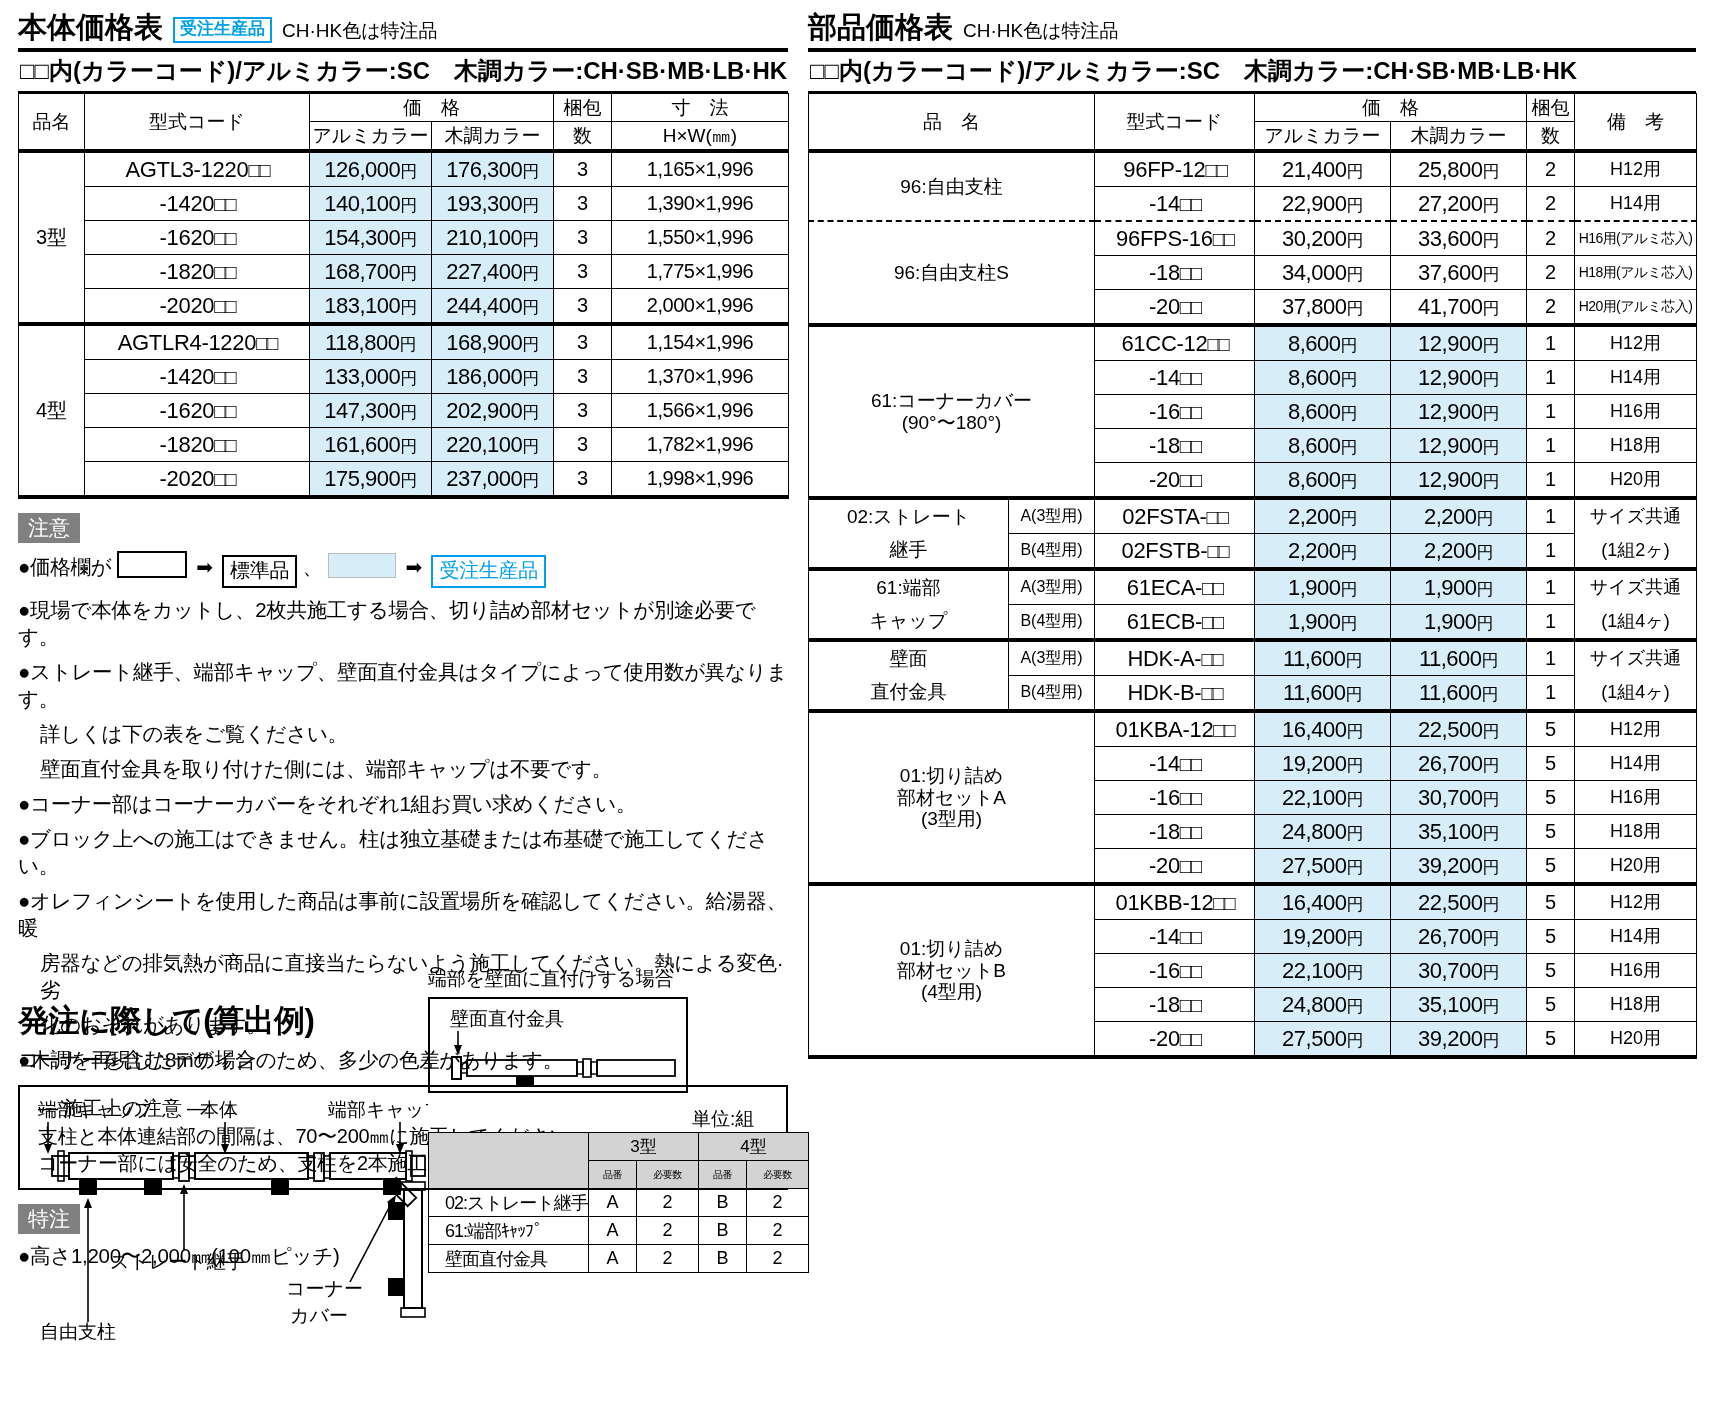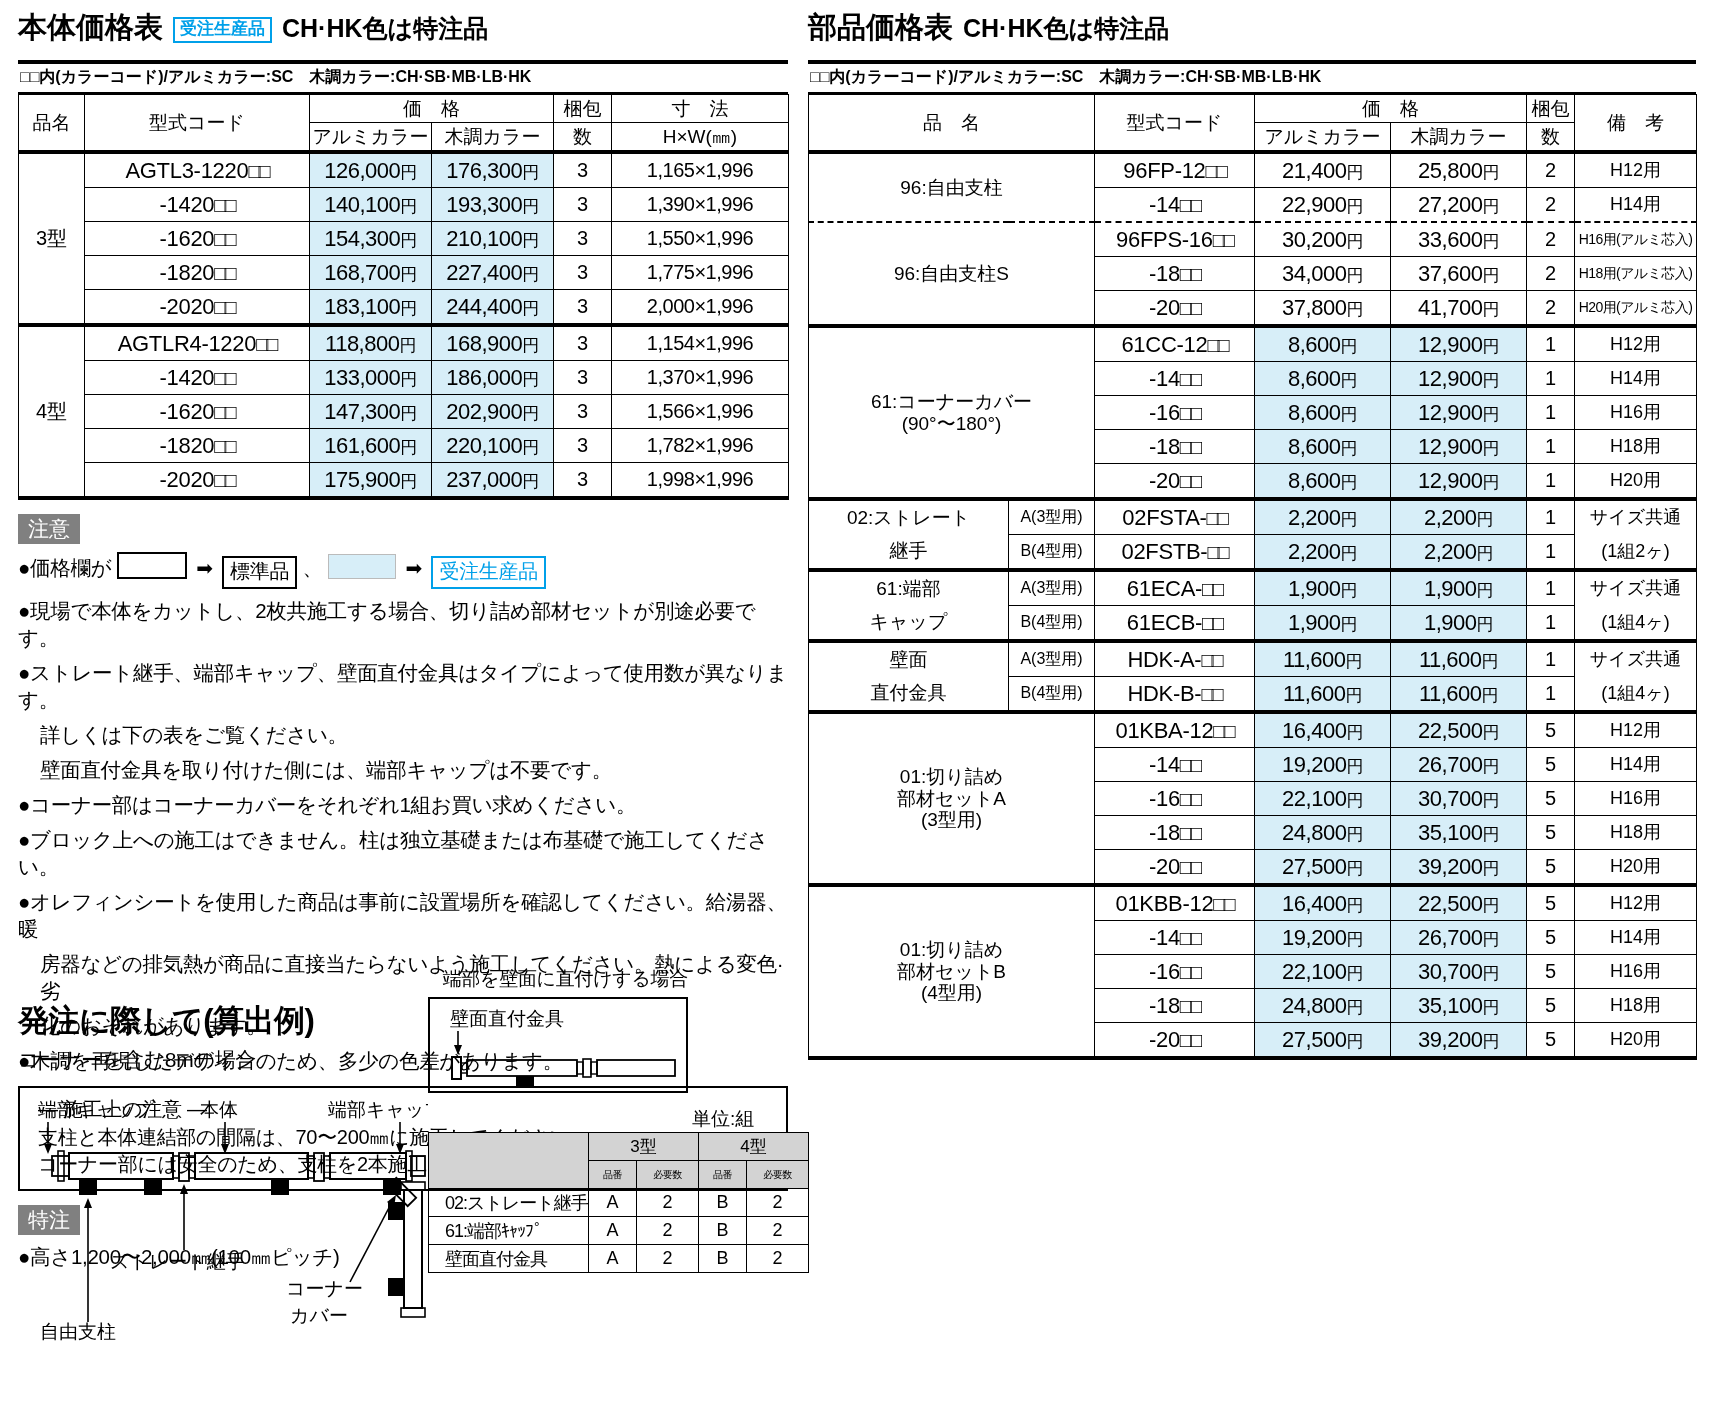--- a/index.html
+++ b/index.html
@@ -20,25 +20,25 @@
 
   h2.sec-title{
     font-size:29px;font-weight:bold;margin:0;padding:0;
     display:flex;align-items:baseline;gap:10px;letter-spacing:0px;
   }
   .badge-order{
     display:inline-block;border:2px solid #00a0e9;color:#00a0e9;
     font-size:17px;font-weight:bold;padding:1px 5px 2px 5px;line-height:1.1;
     position:relative;top:-3px;
   }
-  .sub-note{font-size:25px;font-weight:bold;}
+  .sub-note{font-size:19px;font-weight:normal;}
 
   .colorline{
     border-top:4px solid #000;border-bottom:2px solid #000;
-    font-size:16px;font-weight:bold;padding:3px 2px 4px 2px;margin-top:12px;
+    font-size:24px;font-weight:bold;padding:3px 2px 4px 2px;margin-top:0;
     white-space:nowrap;
   }
 
   
   table.price{
     border-collapse:collapse;width:100%;table-layout:fixed;
     font-size:19px;
   }
   table.price td,table.price th{
     border:1px solid #000;padding:0;text-align:center;vertical-align:middle;
@@ -83,21 +83,21 @@
     border:2px solid #000;margin-top:12px;padding:8px 10px 10px 18px;
     font-size:20px;line-height:1.38;letter-spacing:-0.3px;
   }
 
   
   .order-wrap{position:absolute;left:18px;top:1000px;width:790px;}
   h2.order-title{font-size:31px;font-weight:bold;margin:0;letter-spacing:-0.5px;}
   .order-sub{font-size:21px;margin-top:4px;letter-spacing:-0.3px;}
 
   
-  .wall-wrap{position:absolute;left:428px;top:966px;width:260px;text-align:right;}
+  .wall-wrap{position:absolute;left:428px;top:966px;width:260px;}
   .wall-cap{font-size:19px;margin-bottom:5px;letter-spacing:-0.3px;}
   .wall-box{border:2px solid #000;height:92px;position:relative;}
 
   
   .unit-label{position:absolute;left:692px;top:1106px;font-size:19px;}
 
   
   .qtytable{position:absolute;left:428px;top:1132px;width:340px;border-collapse:collapse;table-layout:fixed;}
   .qtytable td{border:1px solid #000;text-align:center;font-size:18px;height:27px;padding:0;}
   .qtytable td.lft{text-align:left;padding-left:16px;font-size:18px;letter-spacing:-1px;}

